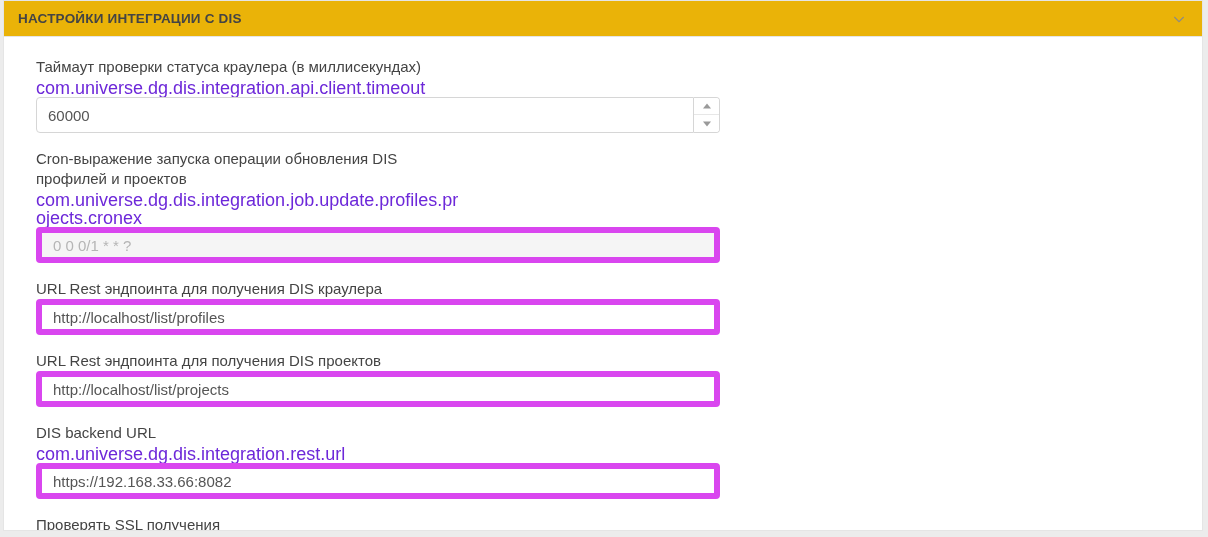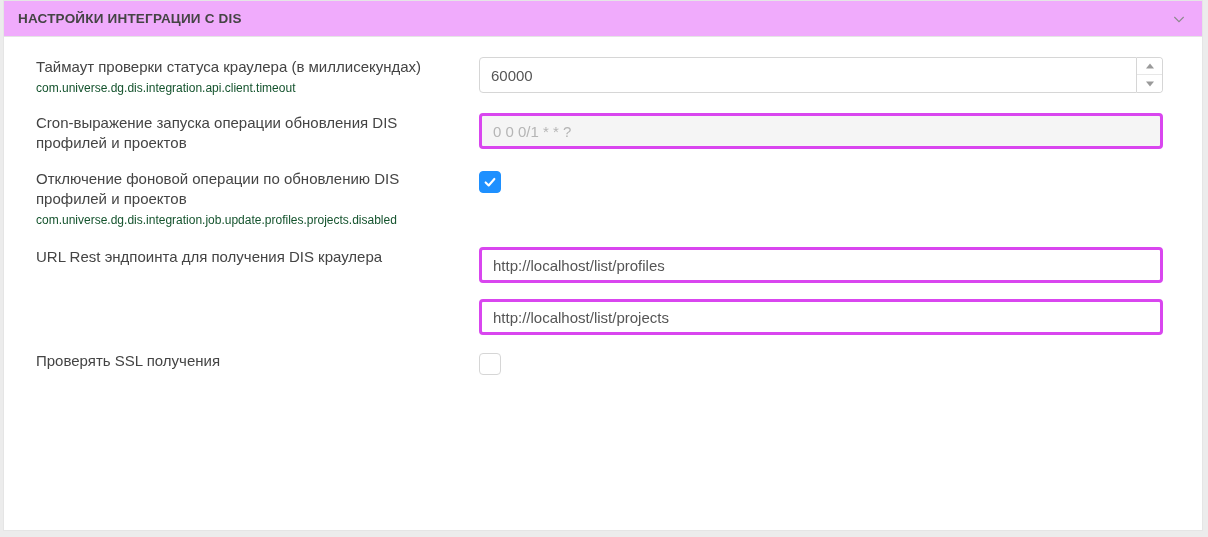--- a/index.html
+++ b/index.html
@@ -22,21 +22,21 @@
     margin-left: 3px;
     margin-right: 5px;
     overflow: hidden;
   }
   
 
   .panel-header {
     display: flex;
     align-items: center;
     justify-content: space-between;
-    background: #f0abfc;
+    background: #eab308;
     border-bottom: 1px solid #e5e5e5;
     padding: 9px 14px 9px 14px;
     height: 36px;
   }
   .panel-title {
     font-size: 13.5px;
     font-weight: 700;
     letter-spacing: 0.2px;
     color: #444;
     text-transform: uppercase;
@@ -53,47 +53,48 @@
   .chevron svg { width: 16px; height: 16px; stroke: currentColor; fill: none; stroke-width: 1.6; }
 
   .panel-body {
     padding: 20px 18px 10px 32px;
   }
 
   .row {
     display: flex;
     align-items: flex-start;
     margin-bottom: 16px;
+    flex-direction: column;
   }
   .row .labels {
     width: 443px;      
     padding-right: 14px;
   }
   .row .labels .label-main {
     font-size: 15px;
     color: #444;
     line-height: 20px;
   }
   .row .labels .label-sub {
-    font-size: 12px;
-    color: #14532d;
+    font-size: 18px;
+    color: #6d28d9;
     line-height: 18px;
     margin-top: 2px;
     word-break: break-all;
   }
   .row .control {
     flex: 1 1 auto;
     min-width: 0;
   }
 
   
   .text-input {
     width: 684px;
     height: 36px;
-    border: 3px solid #d946ef;
+    border: 6px solid #d946ef;
     border-radius: 4px;
     font-size: 15px;
     color: #555;
     padding: 0 11px;
     outline: none;
     background: #fff;
   }
   .text-input::placeholder { color: #b5b5b5; }
 
   .text-input.readonly {
@@ -212,57 +213,55 @@
                 </svg>
             </button>
           </div>
         </div>
       </div>
     </div>
 
     <div class="row r-cron">
       <div class="labels">
         <div class="label-main">Cron-выражение запуска операции обновления DIS профилей и проектов</div>
+        <div class="label-sub">com.universe.dg.dis.integration.job.update.profiles.projects.cronex</div>
       </div>
       <div class="control">
         <input class="text-input readonly" type="text" placeholder="0 0 0/1 * * ?" style="">
       </div>
     </div>
 
-    <div class="row r-disable">
-      <div class="labels">
-        <div class="label-main">Отключение фоновой операции по обновлению DIS профилей и проектов</div>
-        <div class="label-sub">com.universe.dg.dis.integration.job.update.profiles.projects.disabled</div>
-      </div>
-      <div class="control cb-ctrl">
-        <span class="cb checked" role="checkbox" aria-checked="true">
-          <svg viewBox="0 0 16 16">
-            <polyline points="3 8.5 6.5 12 13 4.5"></polyline>
-          </svg>
-        </span>
-      </div>
-    </div>
 
     <div class="row">
       <div class="labels">
         <div class="label-main">URL Rest эндпоинта для получения DIS краулера</div>
       </div>
       <div class="control">
         <input class="text-input" type="text" value="http://localhost/list/profiles" style="">
       </div>
     </div>
 
     <div class="row">
       <div class="labels">
+        <div class="label-main">URL Rest эндпоинта для получения DIS проектов</div>
       </div>
       <div class="control">
         <input class="text-input" type="text" value="http://localhost/list/projects" style="">
       </div>
     </div>
 
+    <div class="row">
+      <div class="labels">
+        <div class="label-main">DIS backend URL</div>
+        <div class="label-sub">com.universe.dg.dis.integration.rest.url</div>
+      </div>
+      <div class="control">
+        <input class="text-input" type="text" value="https://192.168.33.66:8082" style="">
+      </div>
+    </div>
 
     <div class="row">
       <div class="labels">
         <div class="label-main">Проверять SSL получения</div>
       </div>
       <div class="control cb-ctrl">
         <span class="cb" role="checkbox" aria-checked="false">
           
         </span>
       </div>

